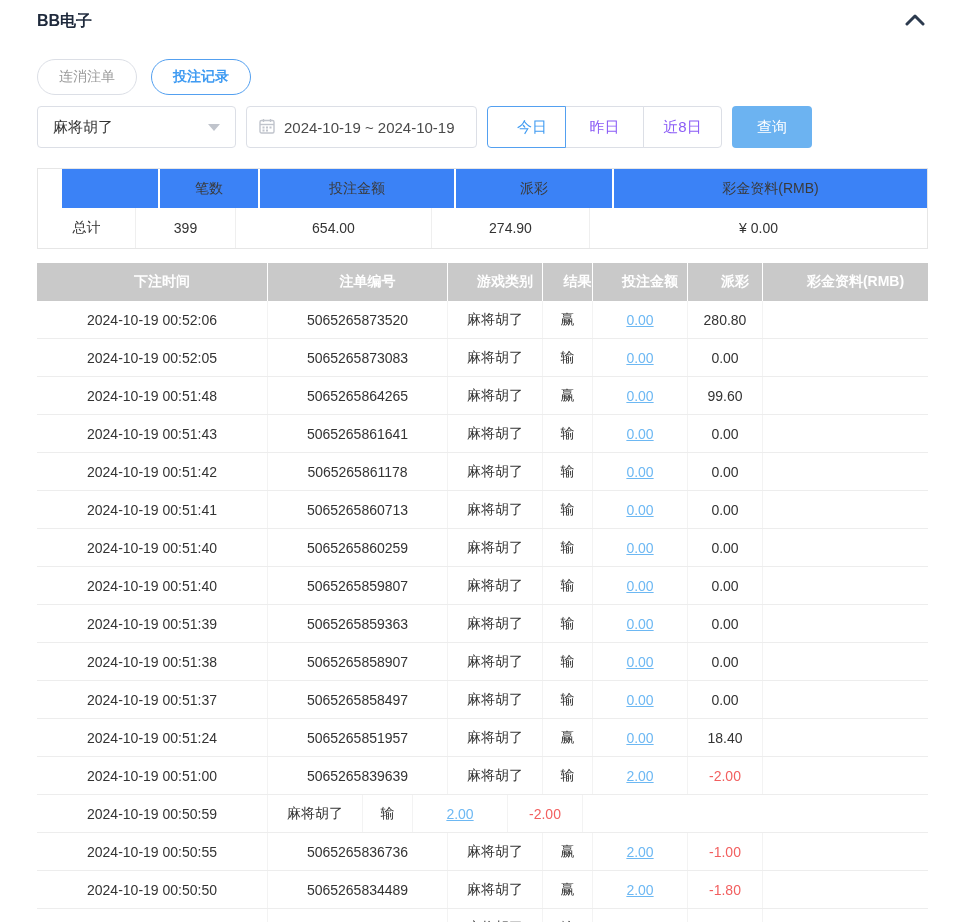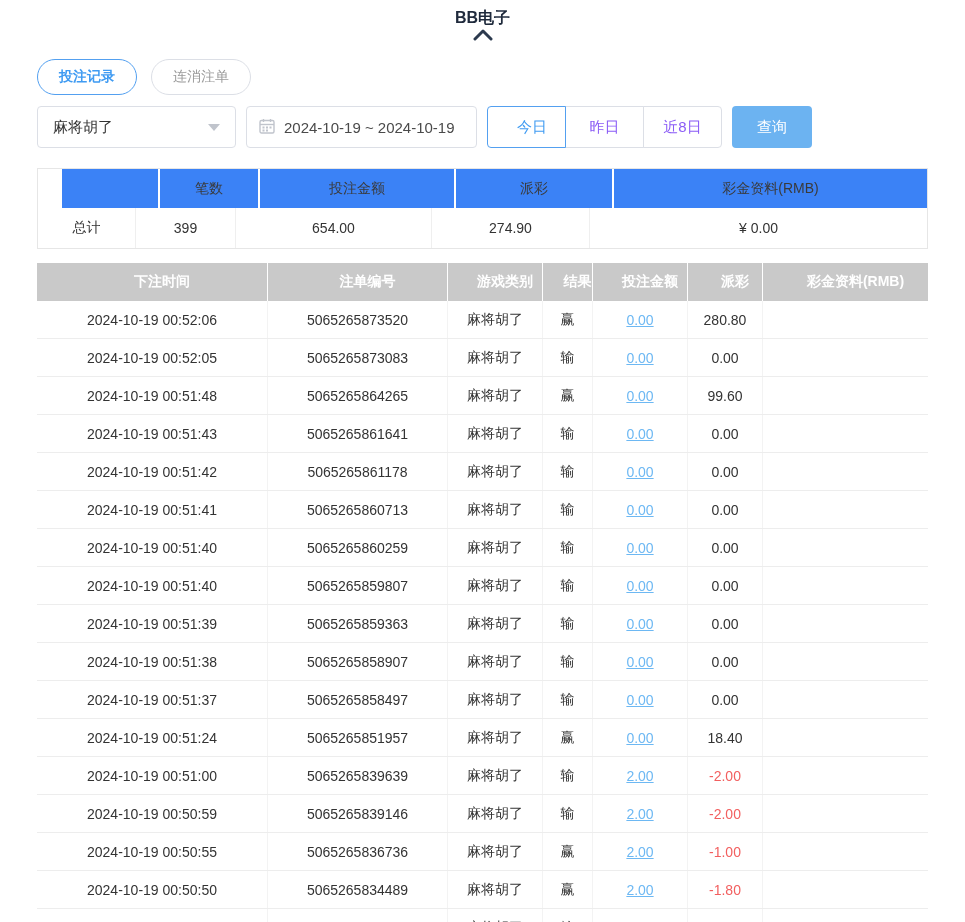--- a/index.html
+++ b/index.html
@@ -5,21 +5,21 @@
   * { margin:0; padding:0; box-sizing:border-box; }
   html,body { background:#fff; }
   body {
     width:965px; height:922px; overflow:hidden;
     font-family:"Liberation Sans","DejaVu Sans",sans-serif;
     color:#333;
   }
   .content { padding:8px 37px 0 37px; }
 
   
-  .page-header { display:flex; justify-content:space-between; align-items:center; height:26px;flex-direction:column; }
+  .page-header { display:flex; justify-content:space-between; align-items:center; height:26px; }
   .page-title { font-size:16px; font-weight:bold; color:#1f2a3c; }
   .collapse-btn { width:26px; height:26px; display:flex; align-items:center; justify-content:center; cursor:pointer; background:none; border:none; }
 
   
   .tabs { margin-top:25px; display:flex; gap:14px; }
   .tab {
     height:36px; padding:0 21px; border-radius:18px;
     border:1px solid #dcdfe6; background:#fff; color:#9a9a9a;
     font-size:14px; display:flex; align-items:center; cursor:pointer;
     font-family:inherit;
@@ -98,22 +98,22 @@
     <button class="collapse-btn">
       <span>
         <svg width="20" height="12" viewBox="0 0 20 12">
             <polyline points="2,10 10,2 18,10" fill="none" stroke="#2c3a4e" stroke-width="3" stroke-linecap="round" stroke-linejoin="round"></polyline>
           </svg>
       </span>
     </button>
   </div>
 
   <div class="tabs">
+    <button class="tab">连消注单</button>
     <button class="tab active">投注记录</button>
-    <button class="tab">连消注单</button>
   </div>
 
   <div class="filters">
     <div class="select">
       <span>麻将胡了</span>
       <span class="caret-down"></span>
     </div>
     <div class="date-input">
       <span>
         <svg width="16" height="16" viewBox="0 0 16 16">
@@ -317,21 +317,20 @@
     <div class="td c-result">输</div>
     <div class="td c-bet">
             <a class="bet-link">2.00</a>
           </div>
     <div class="td c-payout neg">-2.00</div>
     <div class="td c-bonus"></div>
   </div>
 
   <div class="trow">
     <div class="td c-time">2024-10-19 00:50:59</div>
-    <div class="td c-order">5065265839146</div>
     <div class="td c-game">麻将胡了</div>
     <div class="td c-result">输</div>
     <div class="td c-bet">
             <a class="bet-link">2.00</a>
           </div>
     <div class="td c-payout neg">-2.00</div>
     <div class="td c-bonus"></div>
   </div>
 
   <div class="trow">

